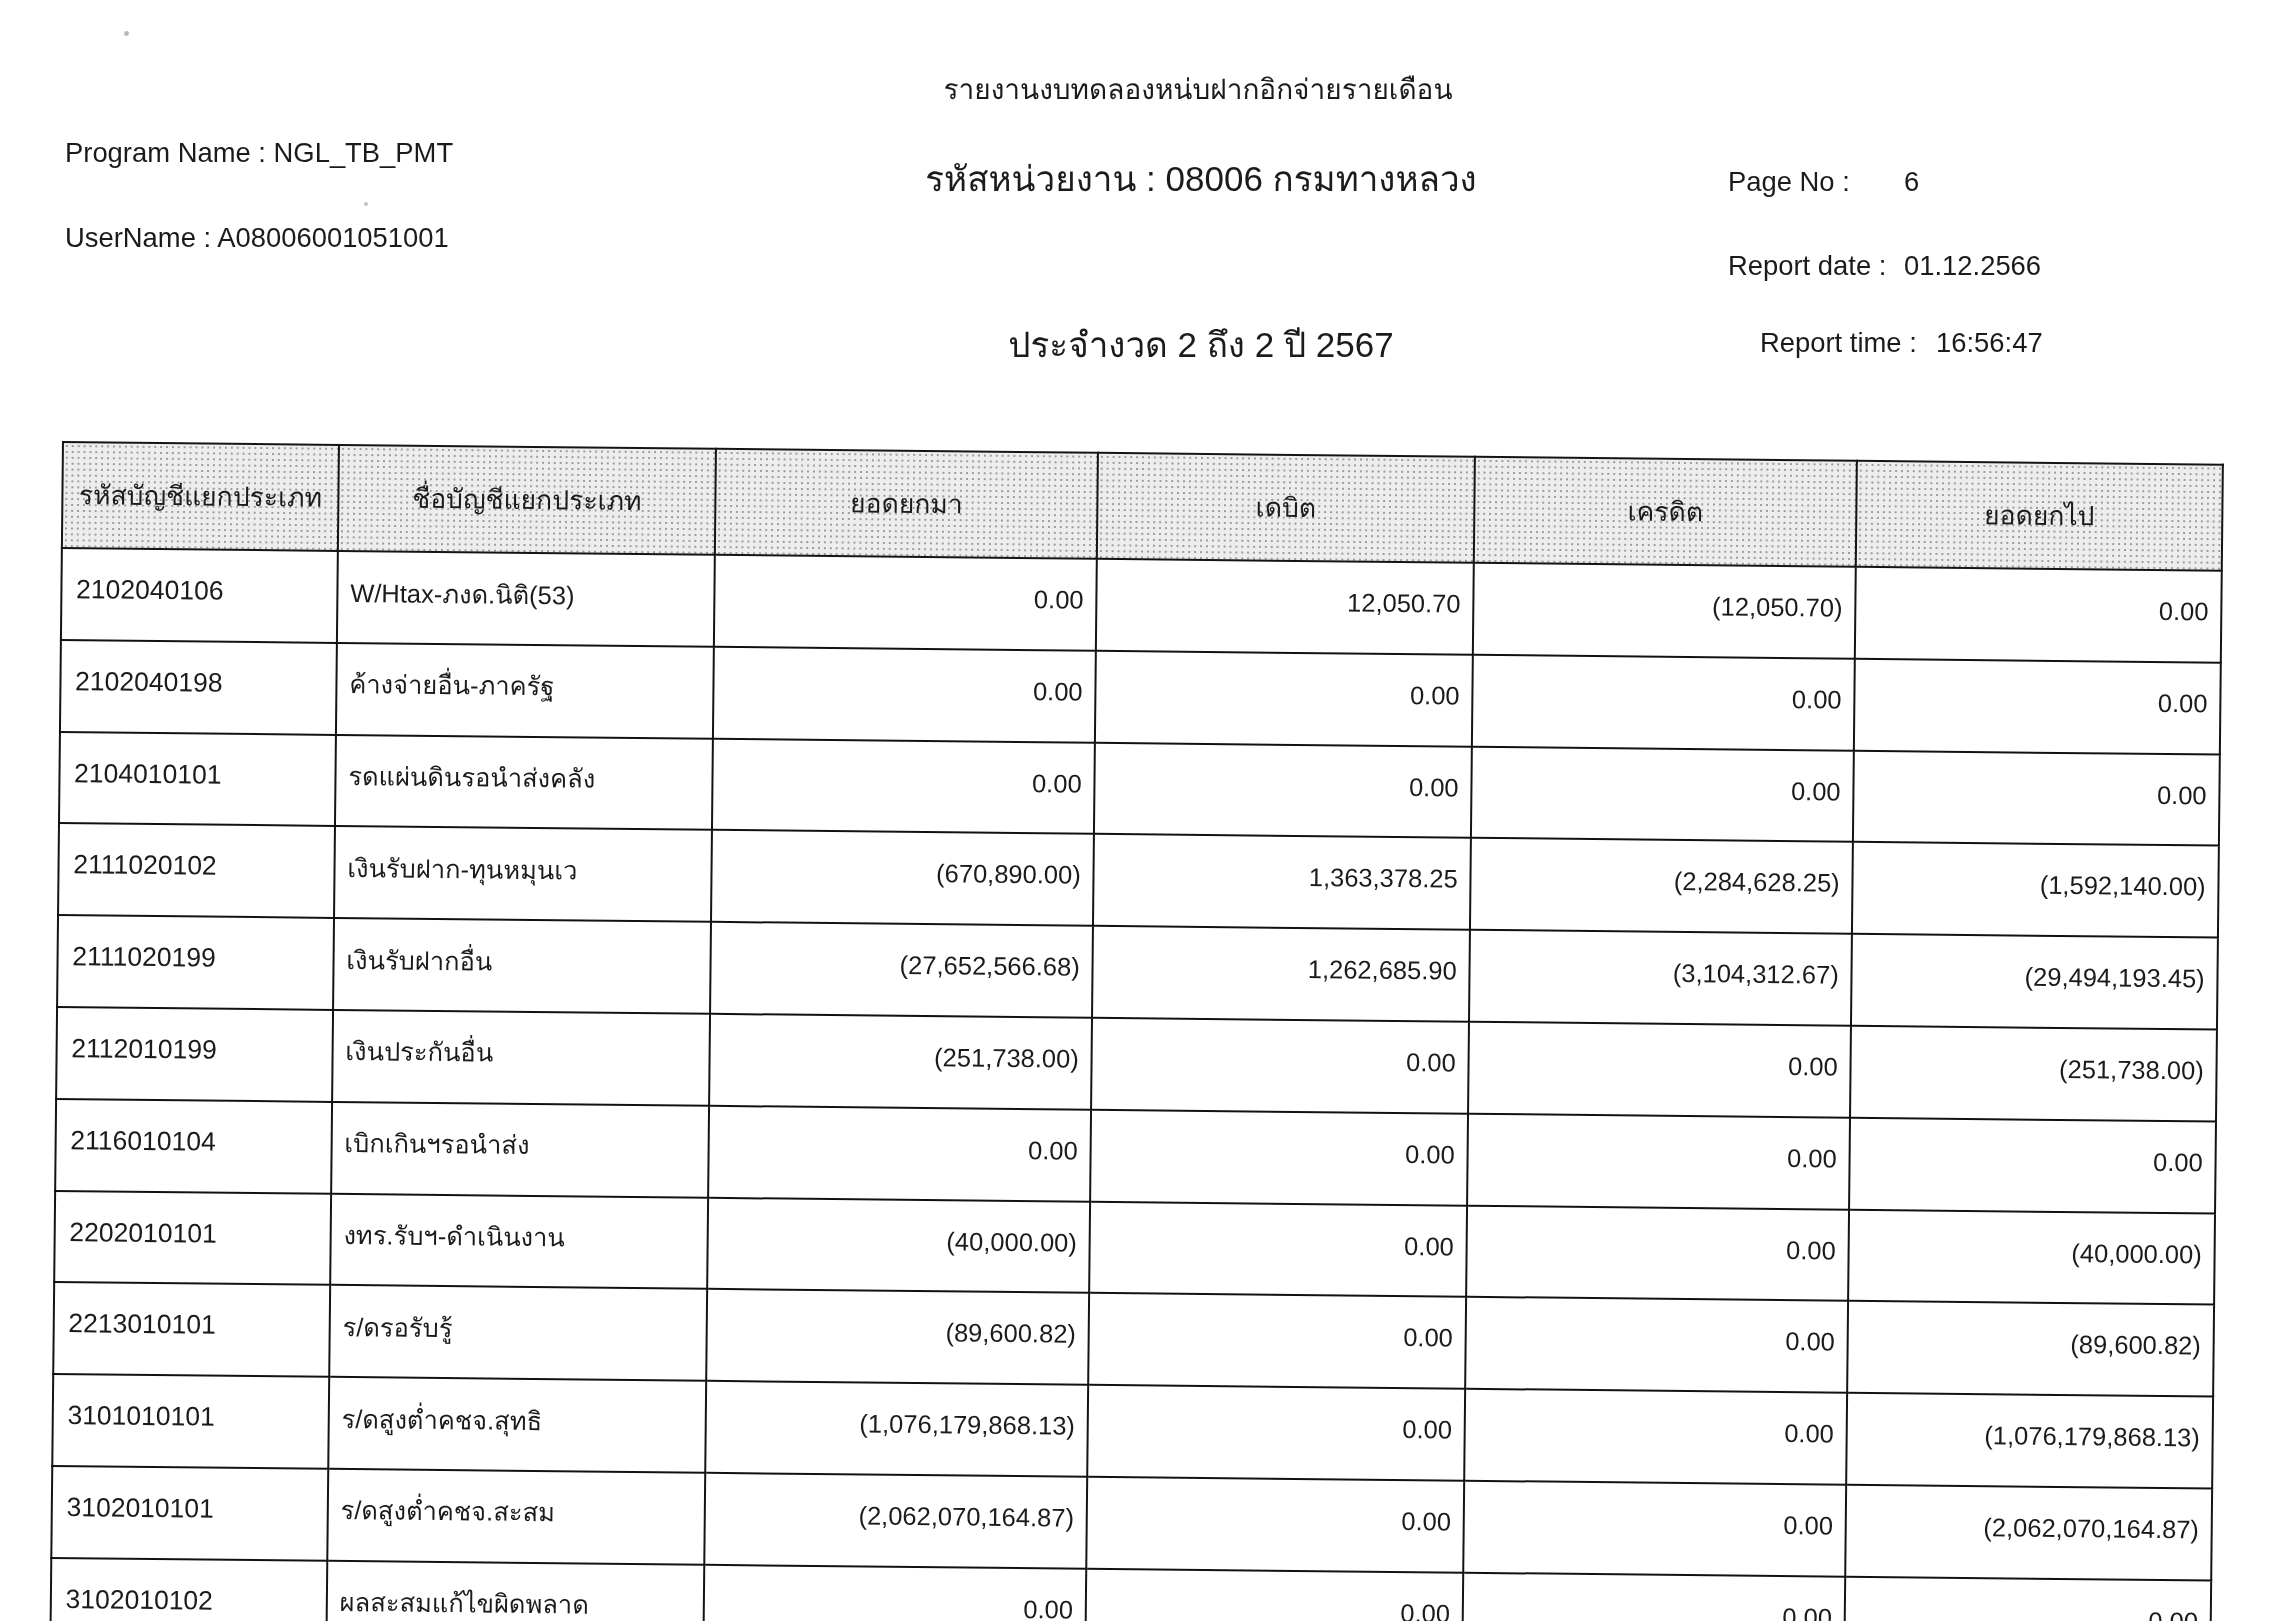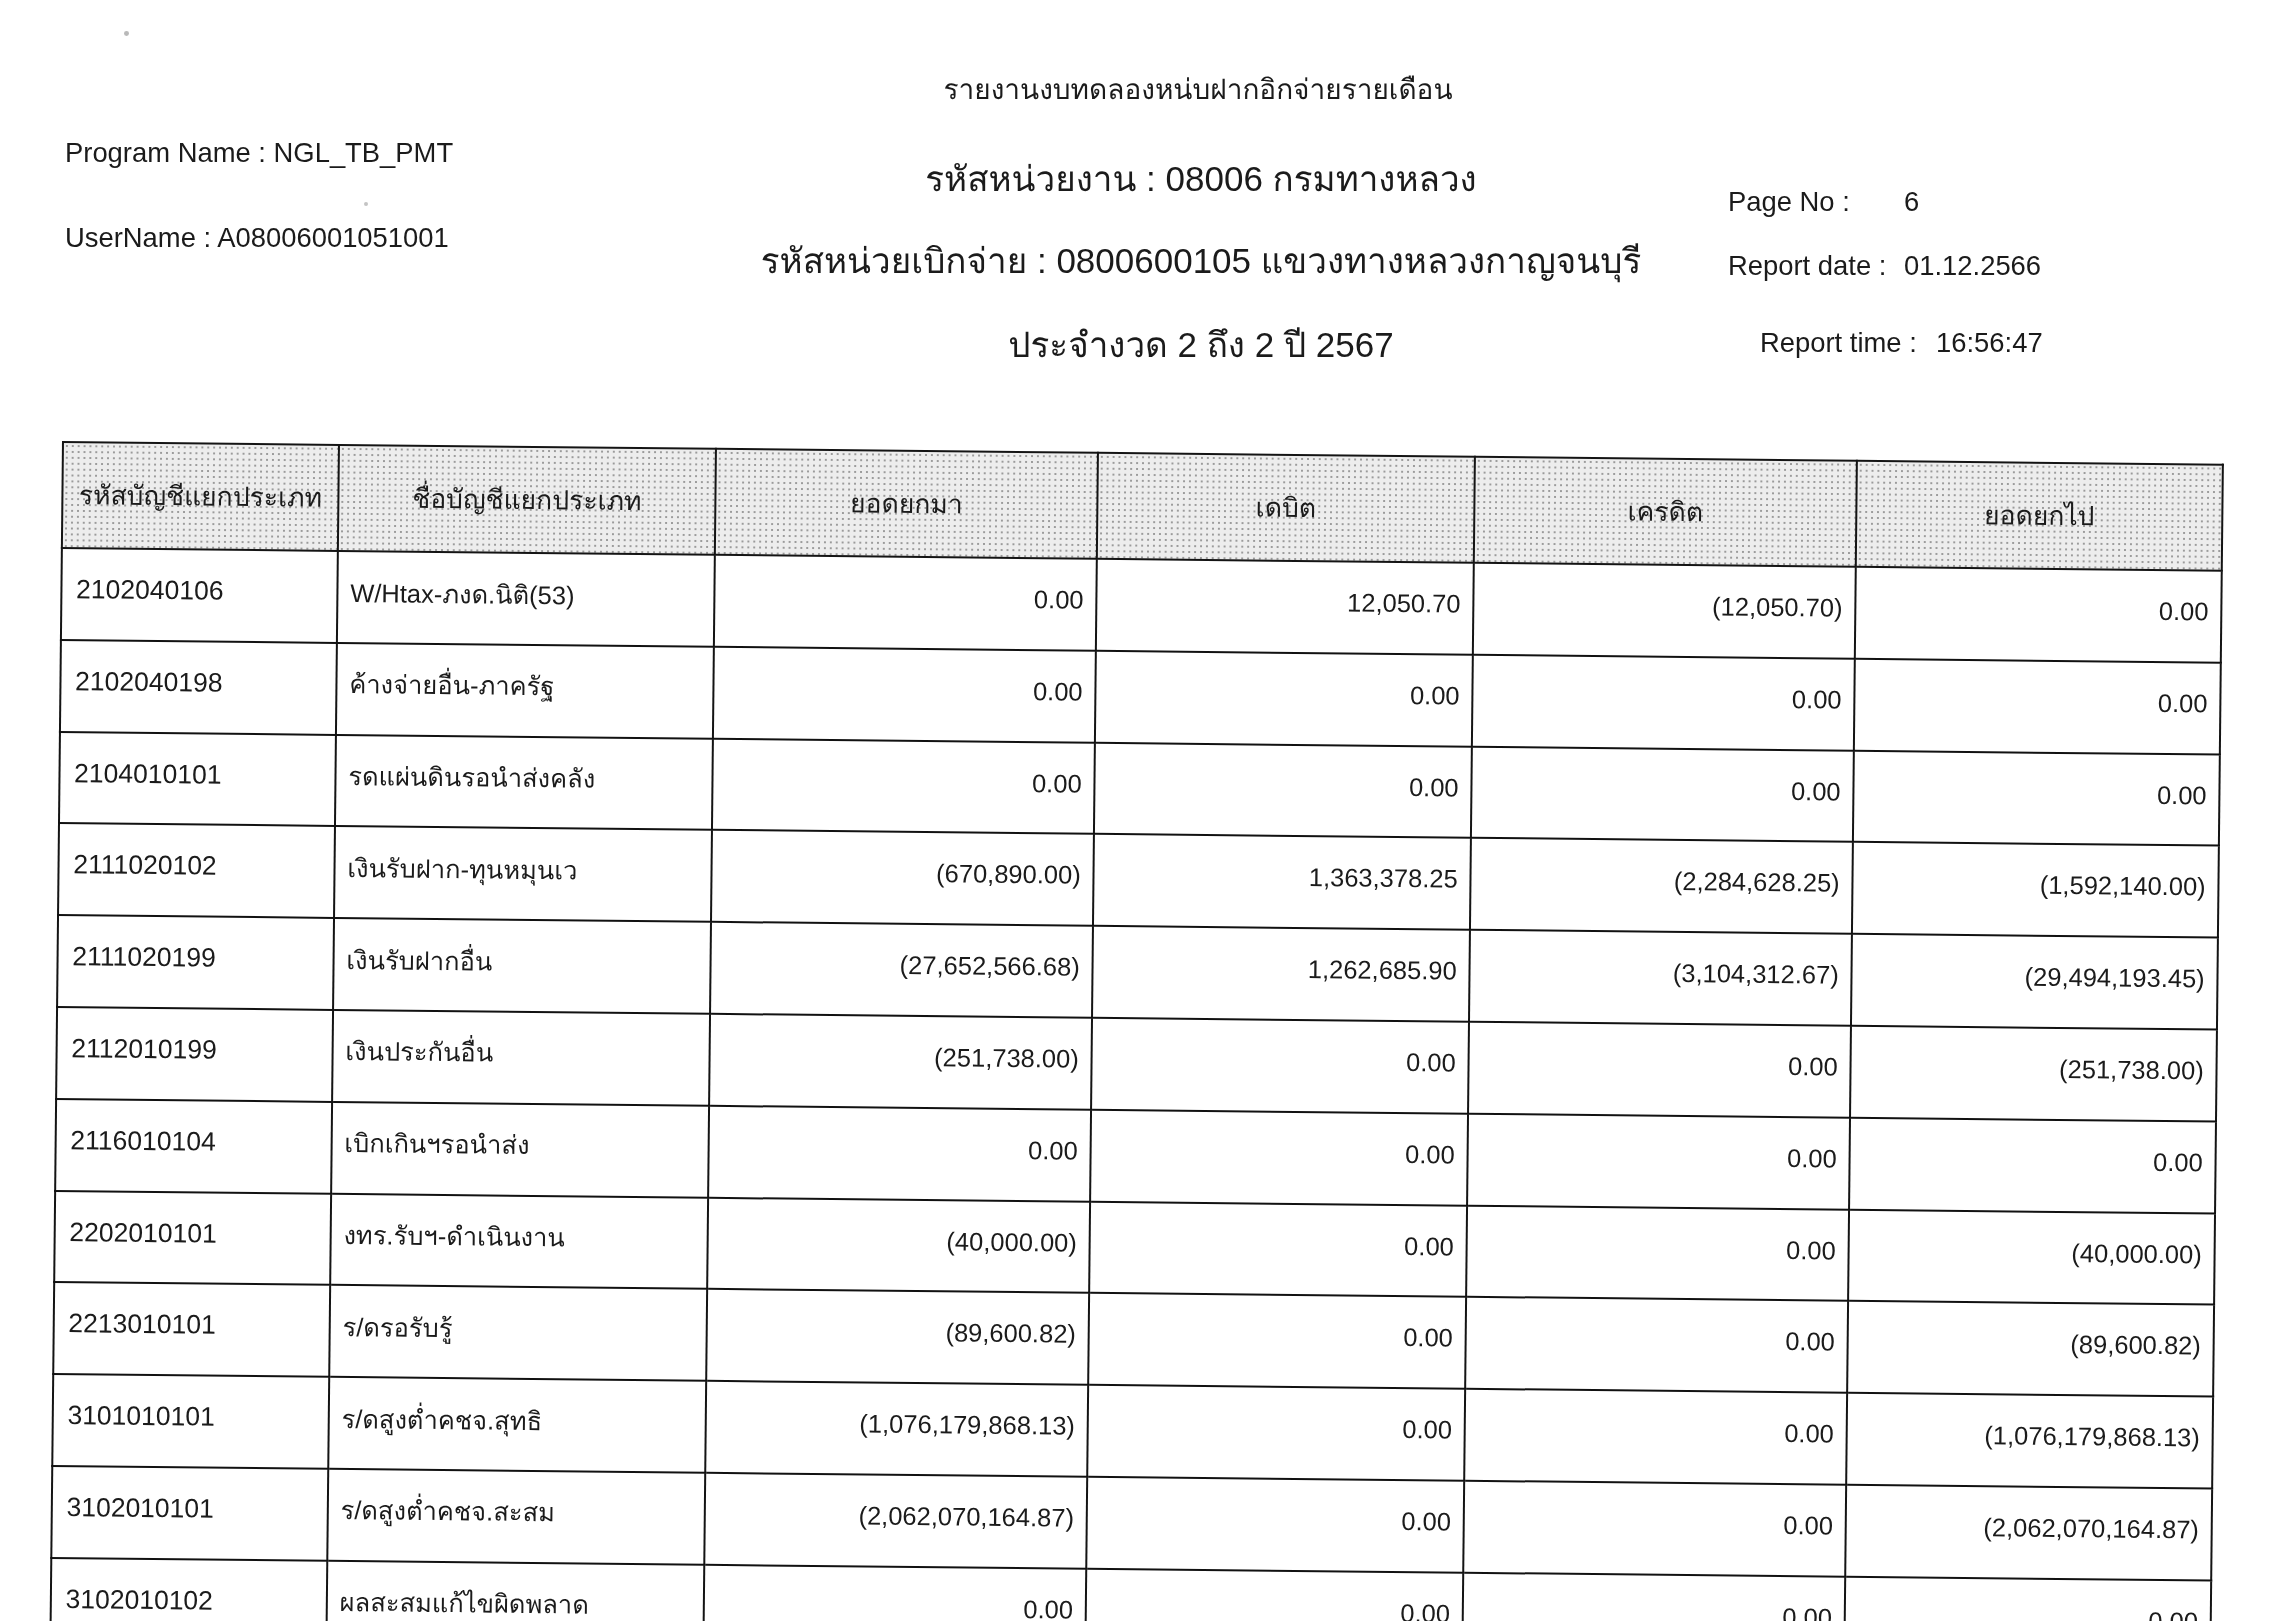--- a/index.html
+++ b/index.html
@@ -23,21 +23,21 @@
   .hl-program{left:65px;top:137px;}
   .hl-user{left:65px;top:222px;}
 
   .center-line{position:absolute;left:1201px;transform:translateX(-50%);font-size:35px;white-space:nowrap;}
   .cl-agency{top:151px;}
   .cl-unit{top:233px;}
   .cl-period{top:317px;}
 
   .r-label{position:absolute;left:1728px;font-size:27.4px;white-space:nowrap;}
   .r-value{position:absolute;left:1904px;font-size:27.4px;white-space:nowrap;}
-  .r-row1{top:166px;margin-top:20px;}
+  .r-row1{top:166px;}
   .r-row2{top:250px;text-align:right;}
   .r-row3{top:327px;margin-left:32px;}
 
   
   .tbl{
     position:absolute;left:62px;top:441px;
     width:2161px;
     border-collapse:collapse;table-layout:fixed;
     transform:rotate(0.6deg);transform-origin:0 0;
     font-size:25.5px;
@@ -83,21 +83,20 @@
   <div class="hdr-line hl-program">
     <span>Program Name :</span>
     <span>NGL_TB_PMT</span>
   </div>
   <div class="hdr-line hl-user">
     <span>UserName :</span>
     <span>A08006001051001</span>
   </div>
 
   <div class="center-line cl-agency">รหัสหน่วยงาน : 08006 กรมทางหลวง</div>
-  <div class="center-line cl-unit">รหัสหน่วยเบิกจ่าย : 0800600105 แขวงทางหลวงกาญจนบุรี</div>
   <div class="center-line cl-period">ประจำงวด 2 ถึง 2 ปี 2567</div>
 
   <div class="r-label r-row1">Page No :</div>
   <div class="r-value r-row1">6</div>
   <div class="r-label r-row2">Report date :</div>
   <div class="r-value r-row2">01.12.2566</div>
   <div class="r-label r-row3">Report time :</div>
   <div class="r-value r-row3">16:56:47</div>
 
   <table class="tbl">

